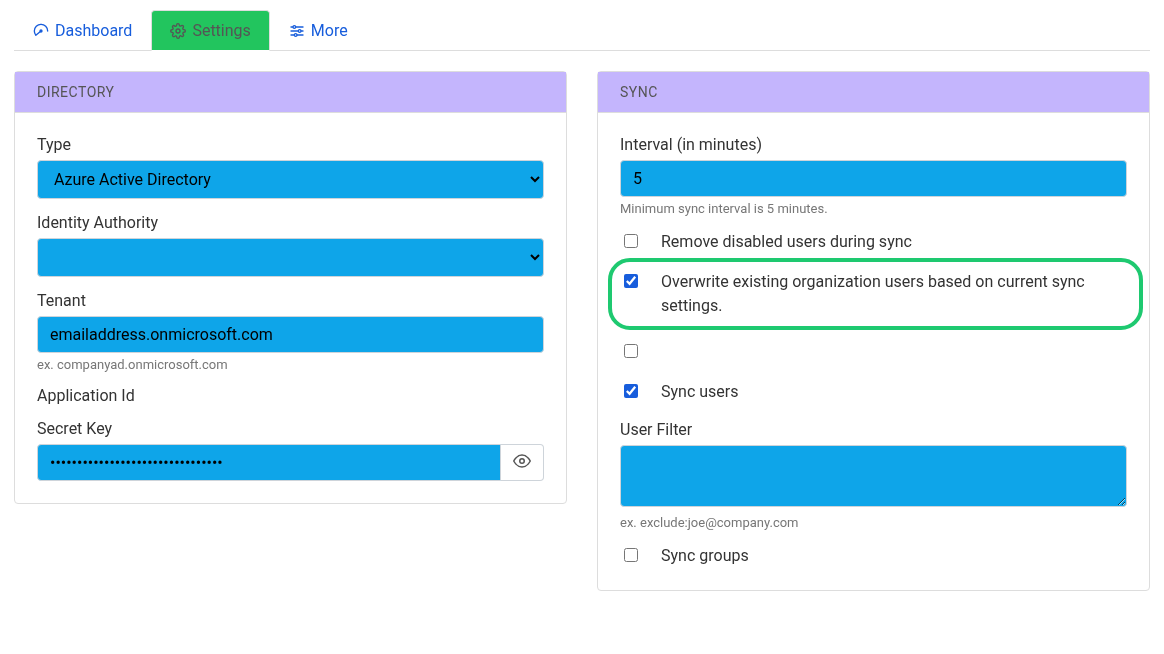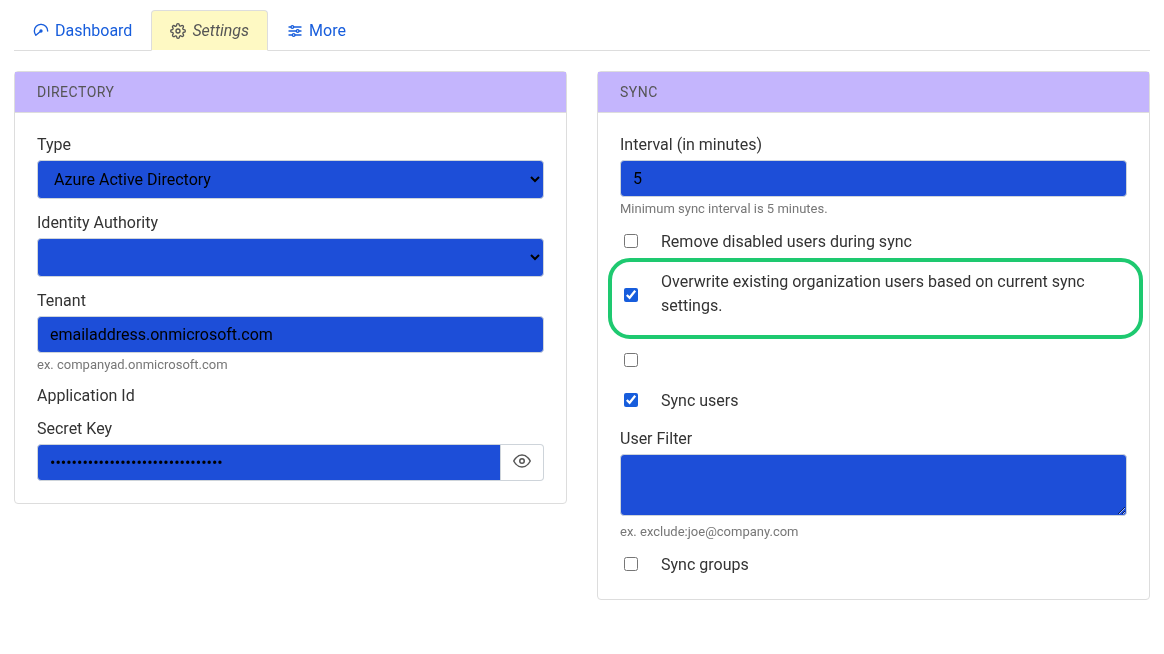--- a/index.html
+++ b/index.html
@@ -24,23 +24,22 @@
     cursor: pointer;
     display: flex;
     align-items: center;
     gap: 6px;
     border: 1px solid transparent;
     margin-bottom: -1px;
     border-radius: 4px 4px 0 0;
   }
   .nav-tab.active {
     color: #555;
-    background: #fef9c3;
+    background: #22c55e;
     border-color: #ddd #ddd #fff;
-    font-style: italic;
   }
   .nav-tab .tab-icon svg { display: block; }
 
   
   .row { display: flex; gap: 30px; }
   .col { flex: 1; }
 
   
   .card {
     border: 1px solid #ddd;
@@ -64,21 +63,21 @@
     margin-bottom: 6px;
     font-size: 16px;
     color: #333;
   }
   .form-control, .form-select, .form-textarea {
     width: 100%;
     padding: 8px 12px;
     font-size: 16px;
     border: 1px solid #ced4da;
     border-radius: 4px;
-    background: #1d4ed8;
+    background: #0ea5e9;
     font-family: inherit;
   }
   .form-select { appearance: auto; }
   .form-textarea { resize: vertical; min-height: 62px; }
   .help-text {
     font-size: 13px;
     color: #777;
     margin-top: 4px;
   }
   .input-group {
@@ -122,21 +121,21 @@
     line-height: 1.5;
   }
 
   
   .highlight-ring {
     border: 4px solid #1ec970;
     border-radius: 22px;
     padding: 8px 12px 8px 8px;
     margin: -12px -16px 10px -12px;
   }
-  .highlight-ring .form-check { margin-bottom: 9px; align-items: center; }
+  .highlight-ring .form-check { margin-bottom: 0; }
 </style>
 </head>
 <body>
 
 <div class="nav-tabs">
   <div class="nav-tab">
     <span class="tab-icon">
       <svg width="16" height="16" viewBox="0 0 24 24" fill="none" stroke="#175ddc" stroke-width="2" stroke-linecap="round" stroke-linejoin="round">
           <path d="M12 2a10 10 0 0 0-10 10c0 2.4.84 4.6 2.24 6.32L12 12"></path>
           <path d="M22 12a10 10 0 0 0-10-10"></path>

